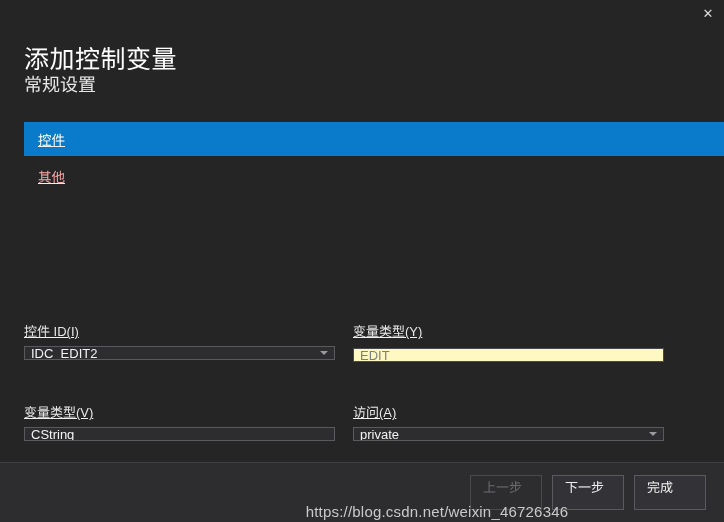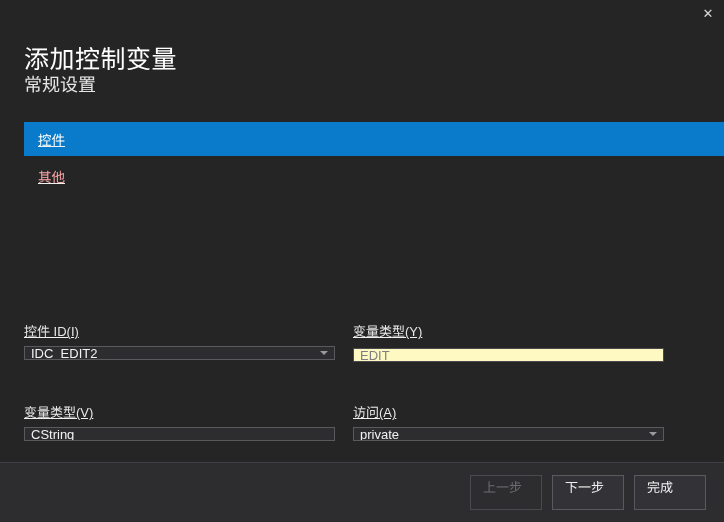--- a/index.html
+++ b/index.html
@@ -297,14 +297,15 @@
 
     </div>
   </div>
 
   <div class="footer">
     <div class="btn disabled">上一步</div>
     <div class="btn">下一步</div>
     <div class="btn">完成</div>
   </div>
 
+  <div class="watermark">https://blog.csdn.net/weixin_46726346</div>
 
 </div>
 
 </body></html>

